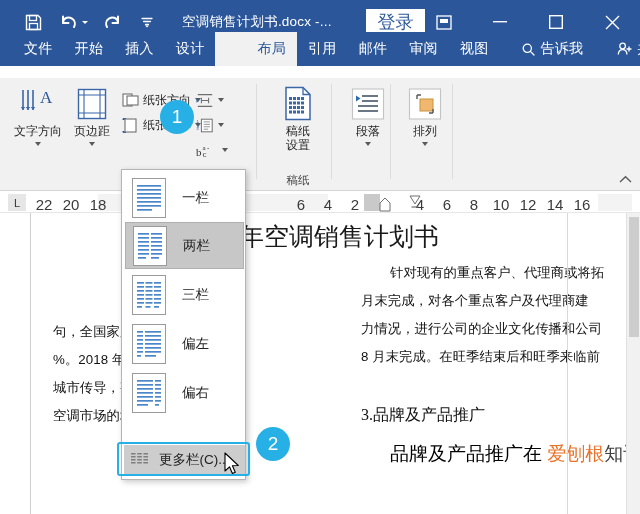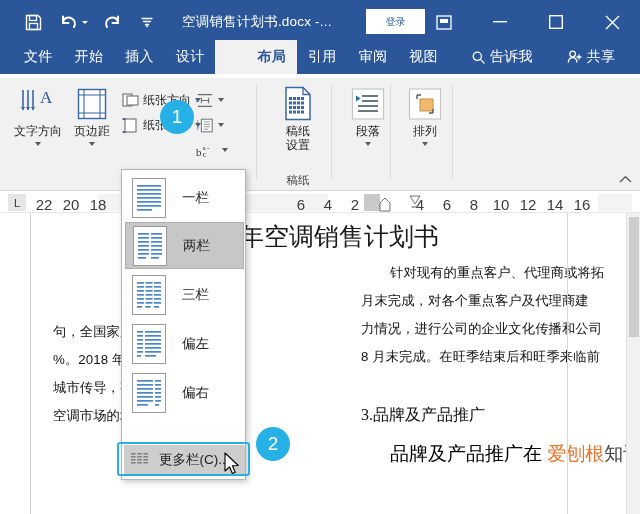--- a/index.html
+++ b/index.html
@@ -42,52 +42,52 @@
     font-size: 13.5px;
     margin-left: 24px;
     white-space: nowrap;
     letter-spacing: .2px;
   }
   .signin {
     position: absolute; left: 366px; top: 9px;
     width: 59px; height: 25px;
     background: #ffffff;
     color: #2b579a;
-    font-size: 10px;
+    font-size: 18px;
     display: flex; align-items: center; justify-content: center;
     border: 1px solid #ffffff;
   }
   .win-btns { position: absolute; right: 0; top: 0; height: 44px; display: flex; }
   .win-btn {
     width: 56px; height: 44px;
     display: flex; align-items: center; justify-content: center;
     color: #ffffff;
   }
   .win-btn svg { display: block; }
 
   
   .tabbar {
-    position: absolute; top: 40px; left: 0;
+    position: absolute; top: 32px; left: 0;
     width: 640px; height: 34px;
     background: #2b579a;
     display: flex; align-items: stretch;
   }
   .tab {
     display: flex; align-items: center; justify-content: center;
     color: #ffffff;
     font-size: 14px;
     padding: 0 11px;
     white-space: nowrap;
     letter-spacing: .3px;
   }
   .tab.file { margin-left: 13px; }
   .tab.active {
     background: #f1f1f1;
     color: #2b579a;
-    font-weight: bold;
+    font-weight: normal;
     padding-left: 42px;
   }
   .tab-icontext { display: flex; align-items: center; gap: 5px; }
   .tab-icontext svg { display: block; }
   .tab.tellme { margin-left: 12px; }
   .tab.share { margin-left: 12px; }
 
   
   .ribbon {
     position: absolute; top: 78px; left: 0;
@@ -401,20 +401,23 @@
       <span>插入</span>
     </div>
     <div class="tab">
       <span>设计</span>
     </div>
     <div class="tab active">
       <span>布局</span>
     </div>
     <div class="tab">
       <span>引用</span>
+    </div>
+    <div class="tab">
+      <span>邮件</span>
     </div>
     <div class="tab">
       <span>审阅</span>
     </div>
     <div class="tab">
       <span>视图</span>
     </div>
     <div class="tab tellme">
       <span class="tab-icontext">
         <span>

